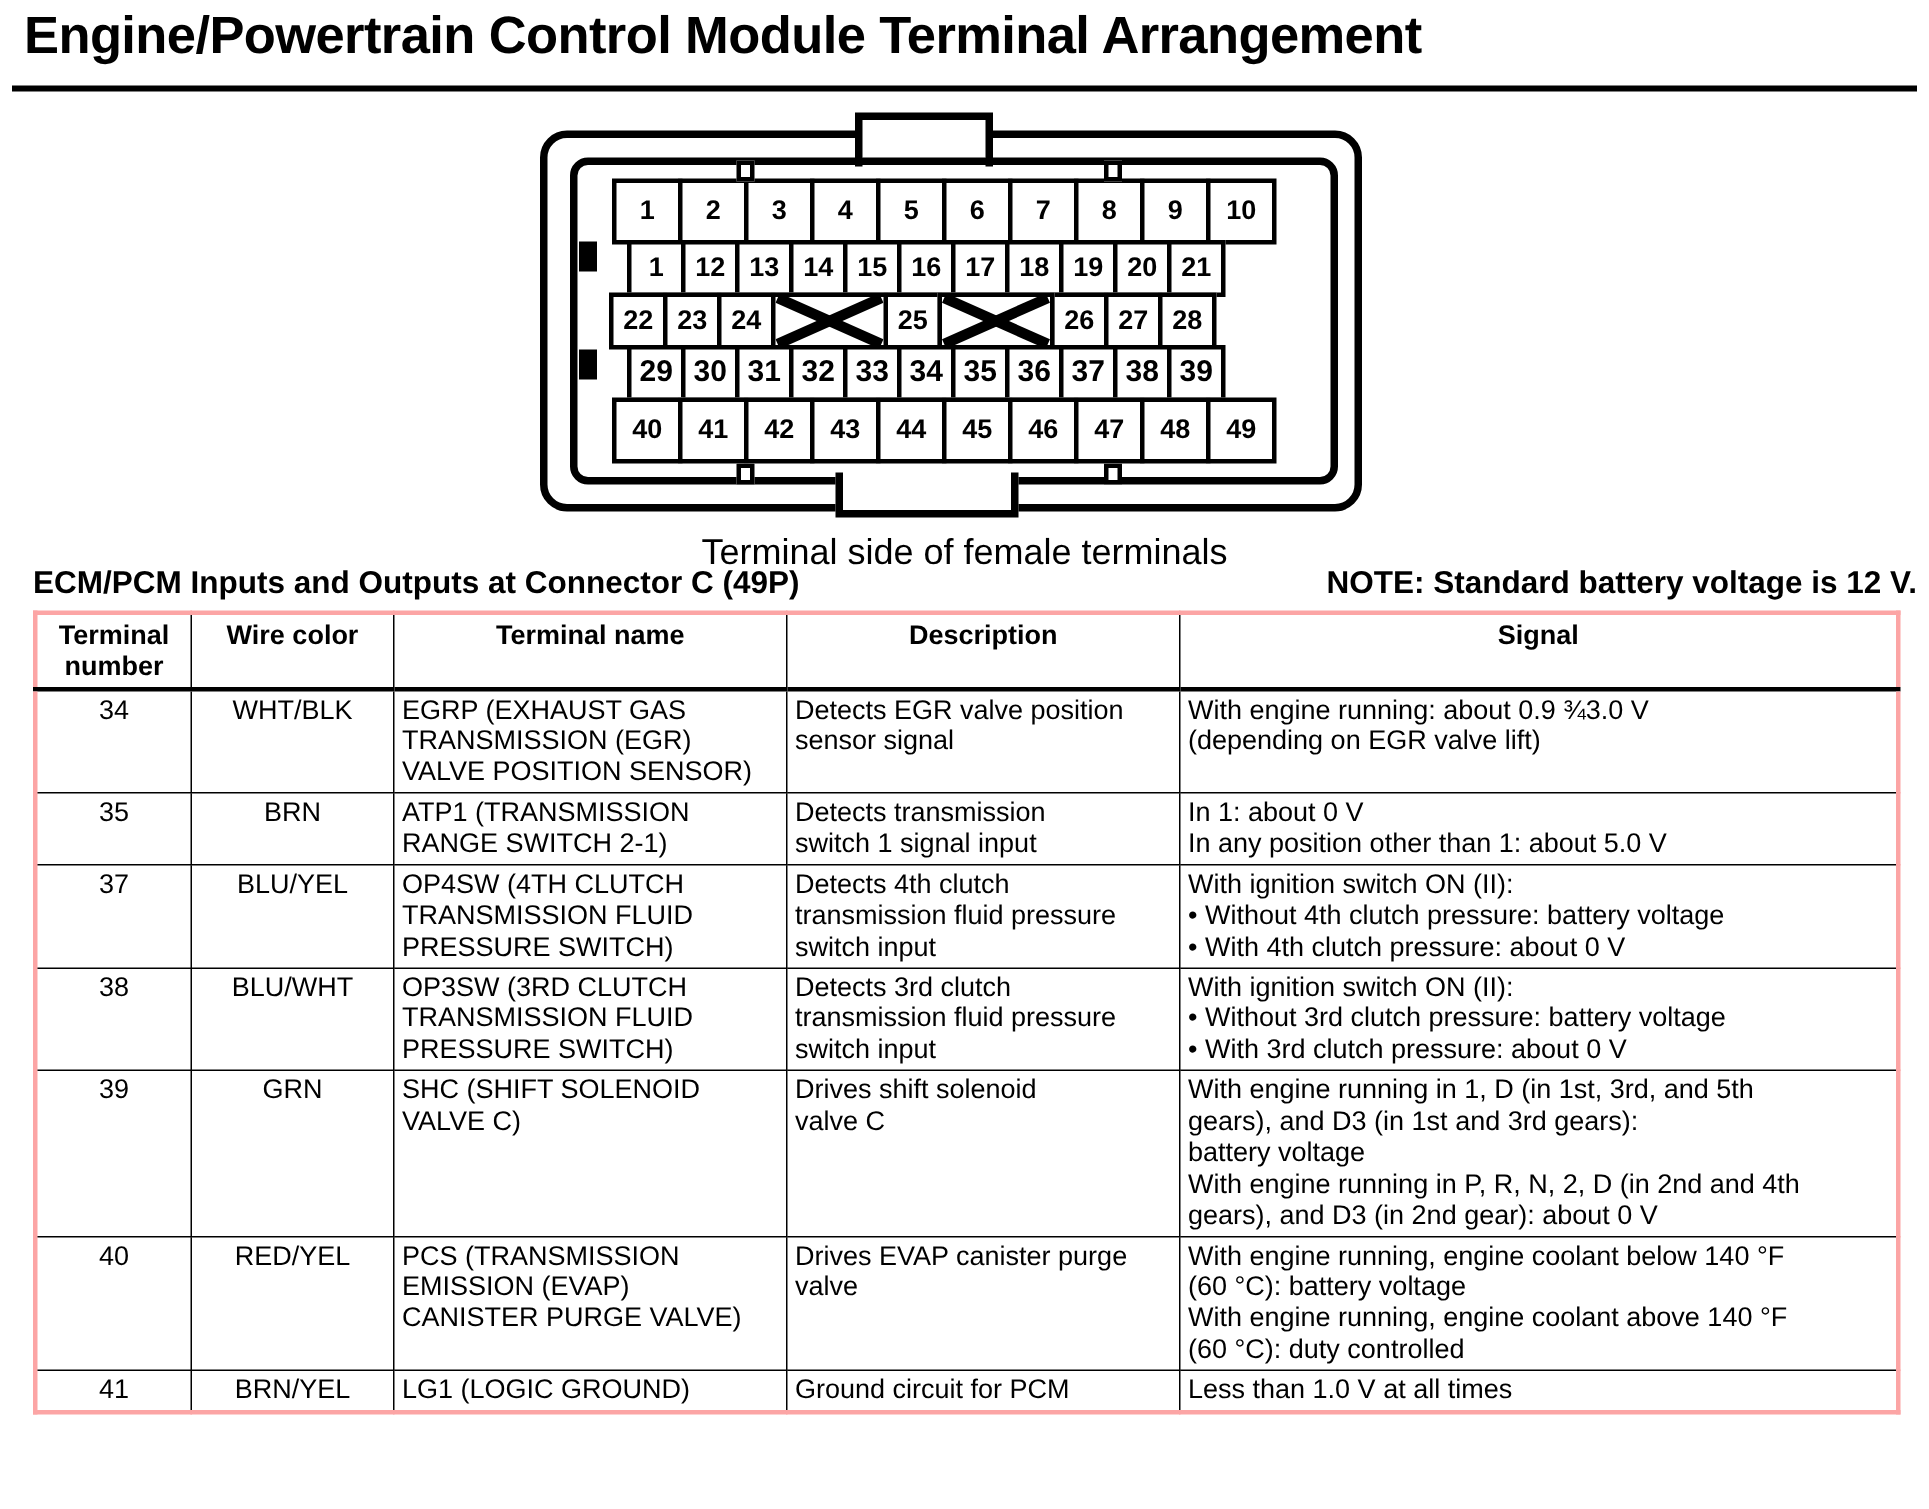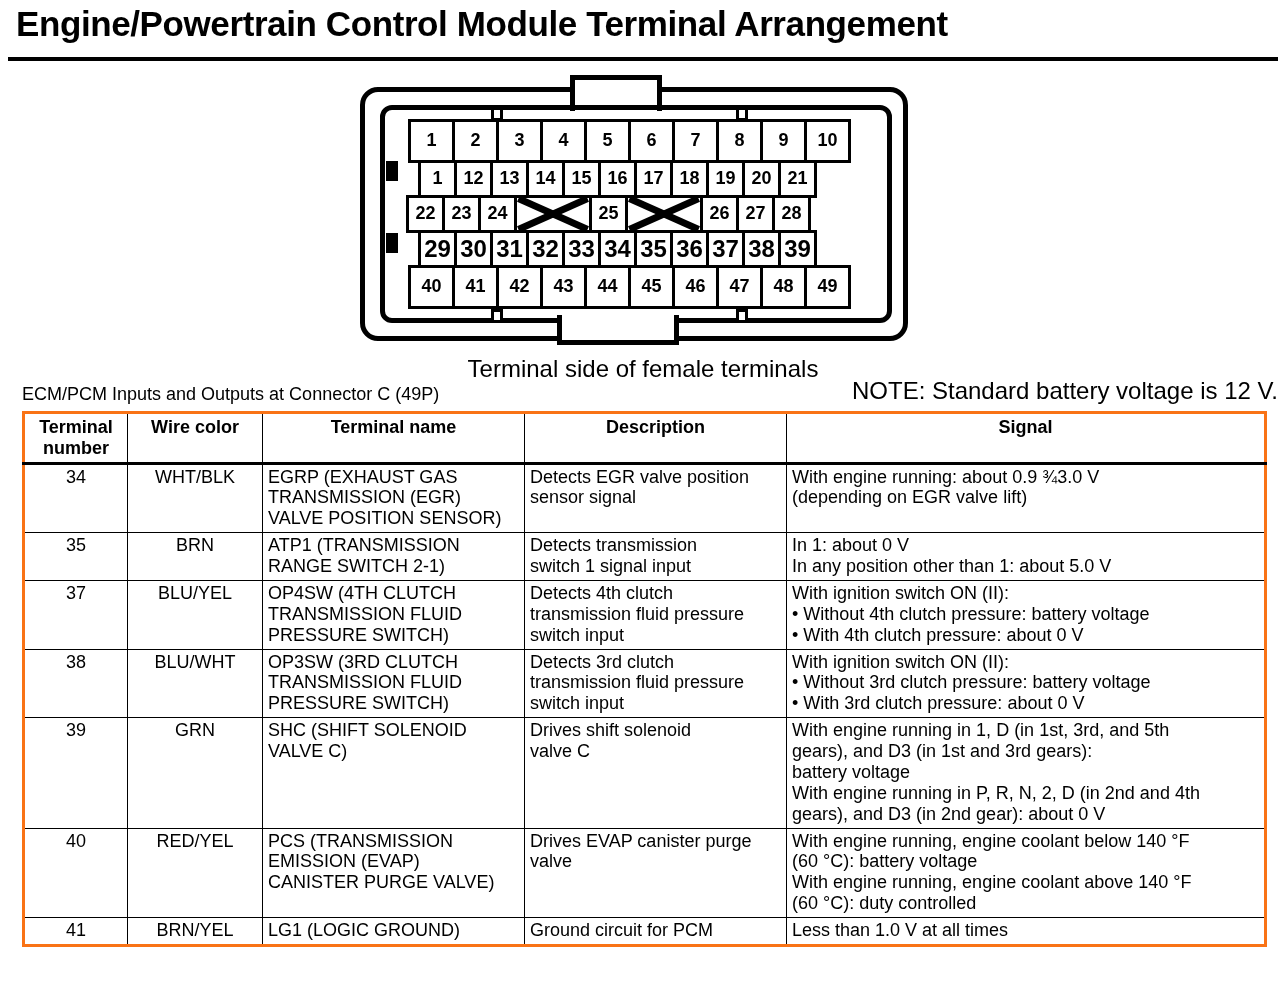--- a/index.html
+++ b/index.html
@@ -118,21 +118,21 @@
   .row2 { left: 20px; top: 41px; }
   .row2 .tcell { width: 39px; height: 38px; font-size: 18px; }
 
   
   .row3 { left: 8px; top: 76px; }
   .row3 .tcell { width: 39px; height: 38px; font-size: 18px; }
   .row3 .tcell.wide { width: 78px; }
 
   
   .row4 { left: 20px; top: 111px; }
-  .row4 .tcell { width: 39px; height: 38px; font-size: 24px; }
+  .row4 .tcell { width: 39px; height: 38px; font-size: 20px; }
 
   
   .row5 { left: 10px; top: 146px; }
   .row5 .tcell { width: 47px; height: 44px; font-size: 18px; }
 
   
   .xcell { position: relative; padding: 0; }
   .xcell svg { position: absolute; left: 0; top: 0; width: 100%; height: 100%; }
 
   
@@ -173,37 +173,38 @@
   }
 
   
   .section-bar {
     display: flex;
     align-items: flex-end;
     justify-content: space-between;
     padding: 10px 6px 6px 22px;
   }
   .section-heading {
-    font-size: 18px;
-    font-weight: normal;
+    font-size: 21px;
+    font-weight: bold;
     white-space: nowrap;
   }
   .section-note {
-    font-size: 24px;
+    font-size: 21px;
     white-space: nowrap;
     padding-right: 2px;
+    font-weight: bold;
   }
 
   
   .table-wrap { padding: 0 22px 0 22px; }
   table.pins {
     width: 1242px;
     border-collapse: collapse;
     table-layout: fixed;
-    border: 3px solid #f97316;
+    border: 3px solid #fca5a5;
   }
   table.pins th, table.pins td {
     border: 1px solid #000;
     vertical-align: top;
     padding: 2px 5px 3px 5px;
     font-size: 18px;
     line-height: 1.16;
   }
   table.pins thead th {
     text-align: center;

